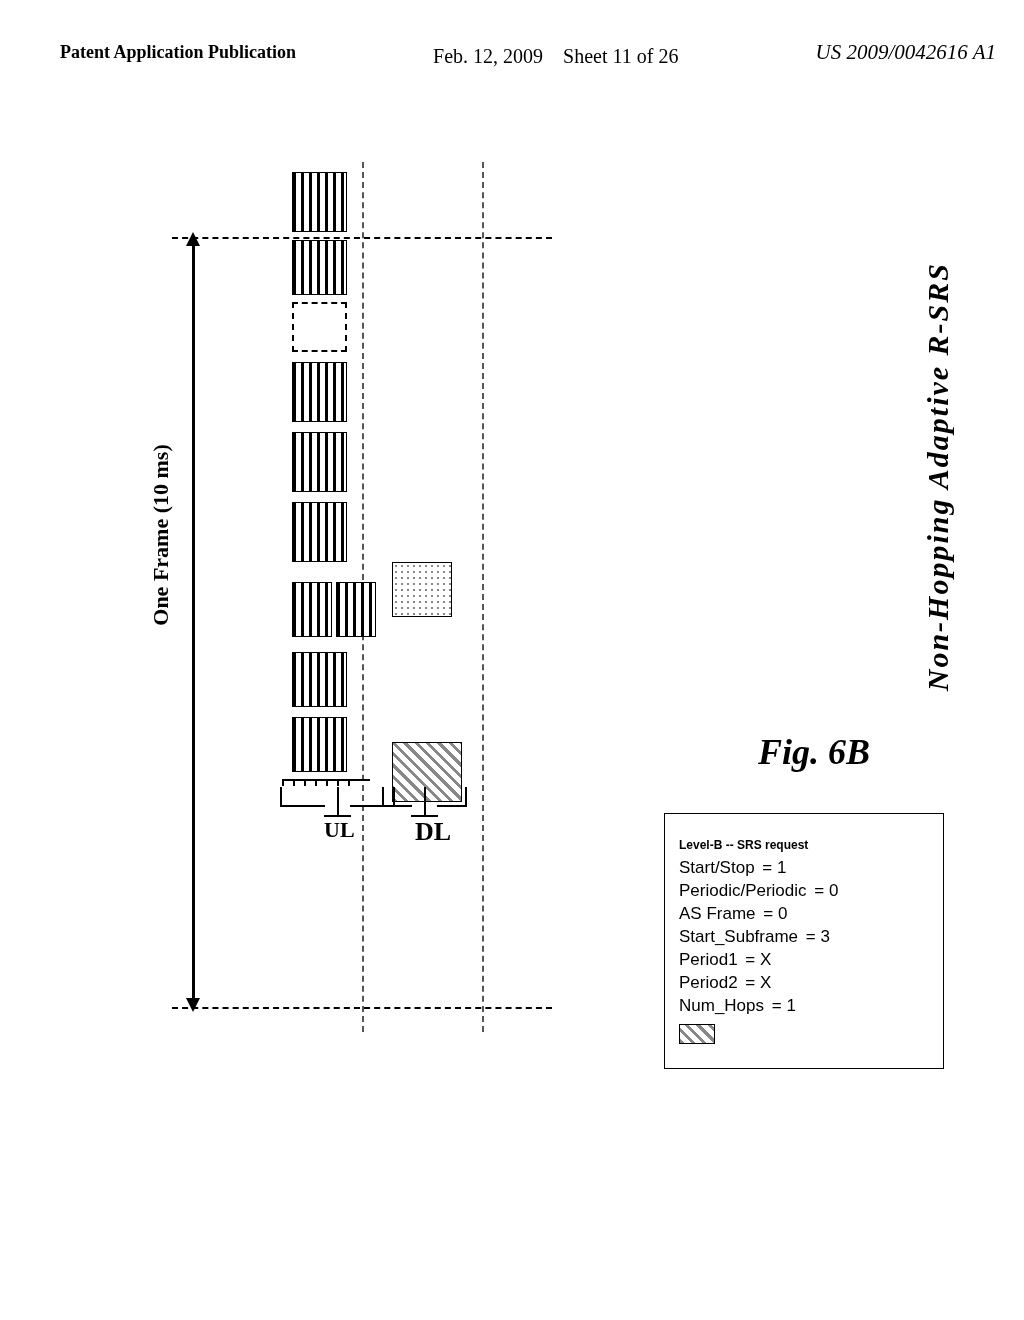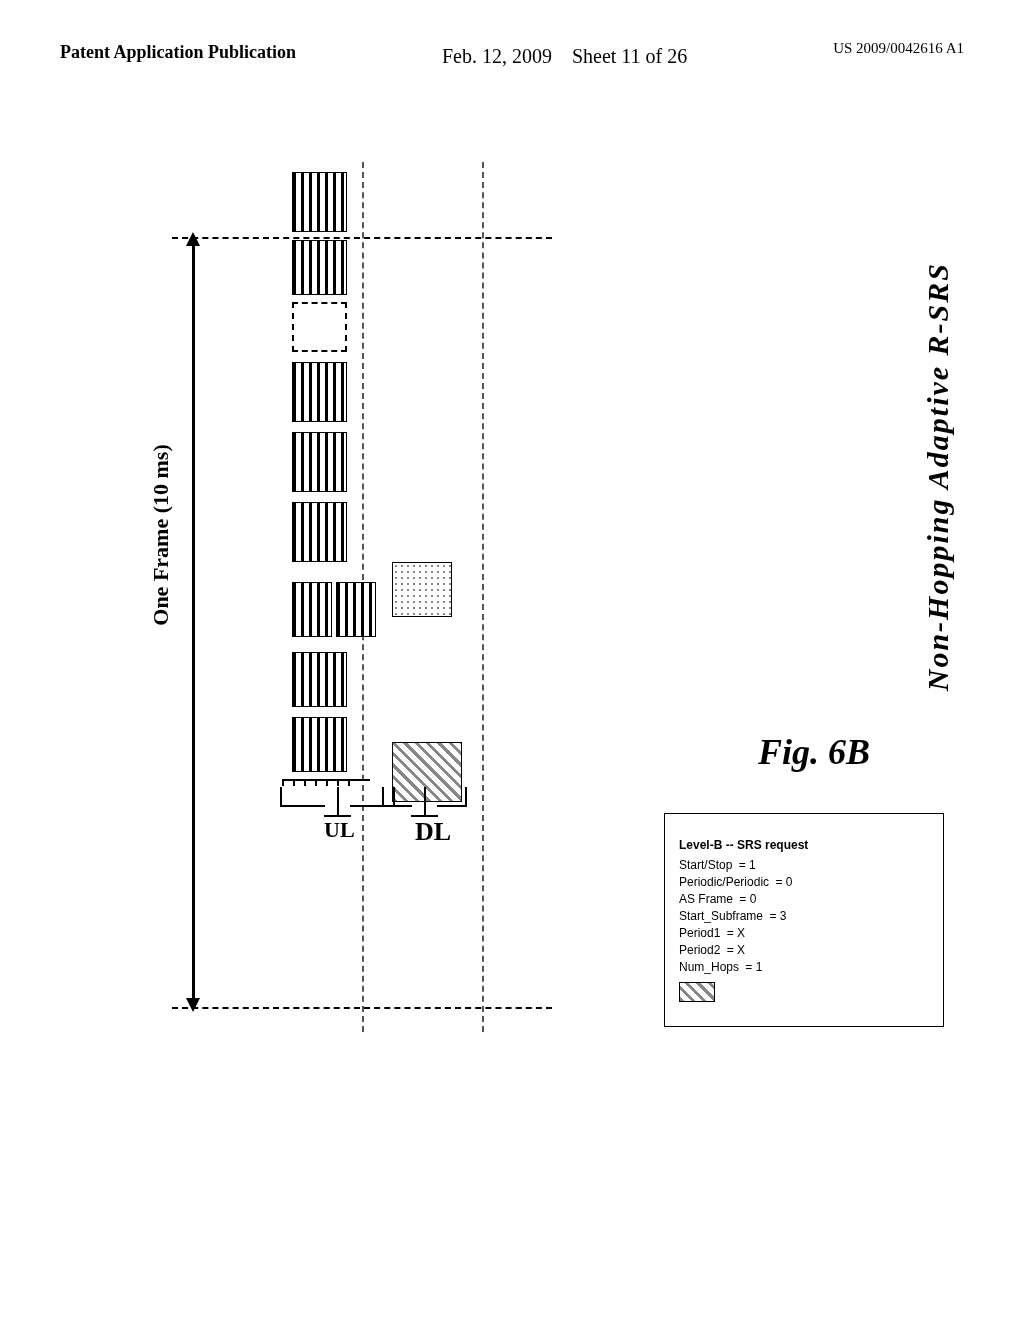--- a/index.html
+++ b/index.html
@@ -10,35 +10,36 @@
       font-family: 'Times New Roman', Times, serif;
       position: relative;
       overflow: hidden;
     }
 
     
     .header {
       display: flex;
       justify-content: space-between;
       align-items: flex-start;
-      padding: 40px 60px 0 60px;
+      padding: 40px 28px 0 60px;
     }
     .header-left {
       font-weight: bold;
       font-size: 18px;
       line-height: 1.4;
     }
     .header-center {
       font-size: 20px;
       text-align: center;
       line-height: 1.6;
     }
     .header-right {
-      font-size: 15px;
+      font-size: 21px;
       text-align: left;
+      font-style: italic;
     }
 
     
     .main-content {
       display: flex;
       flex-direction: row;
       margin-top: 30px;
       padding: 0 40px;
       height: 1160px;
     }
@@ -181,21 +182,21 @@
     }
     .legend-title {
       font-size: 12px;
       font-weight: bold;
       margin-bottom: 6px;
     }
     .legend-row {
       display: flex;
       align-items: center;
       margin-bottom: 3px;
-      font-size: 12px;
+      font-size: 17px;
     }
     .legend-row .eq {
       margin: 0 3px;
       min-width: 60px;
     }
     .legend-swatch {
       width: 36px;
       height: 20px;
       margin-right: 8px;
       border: 1px solid #000;

